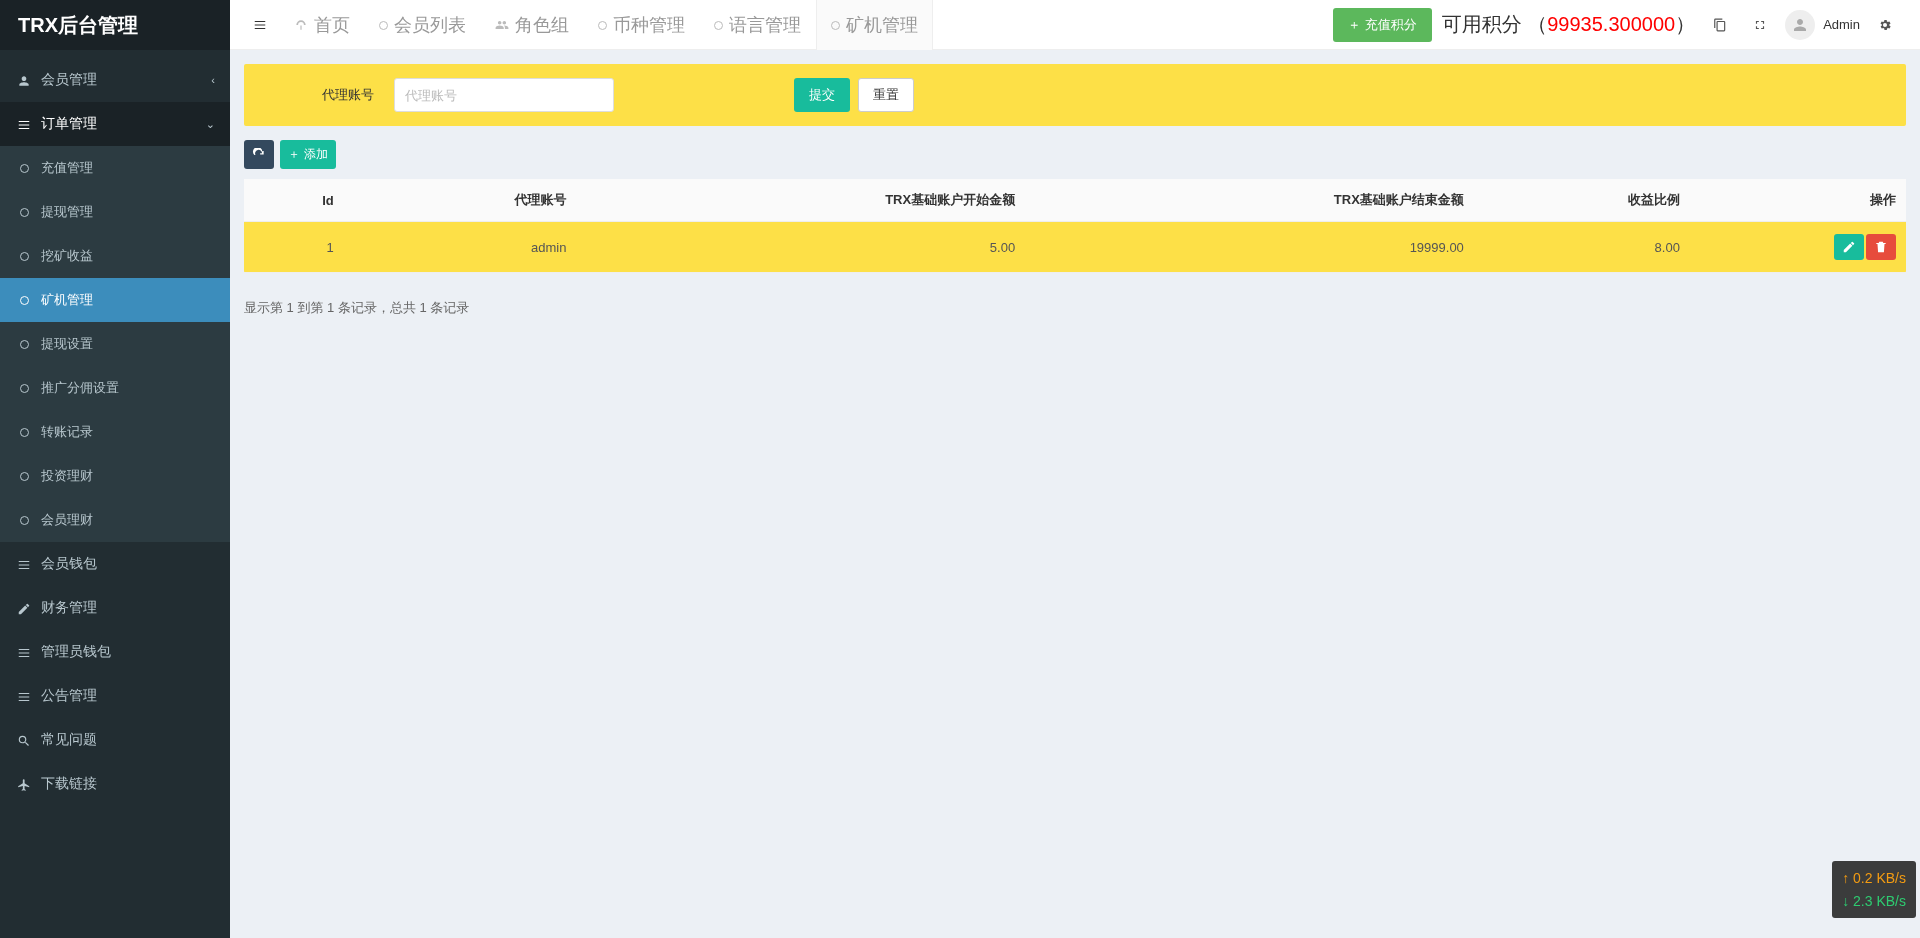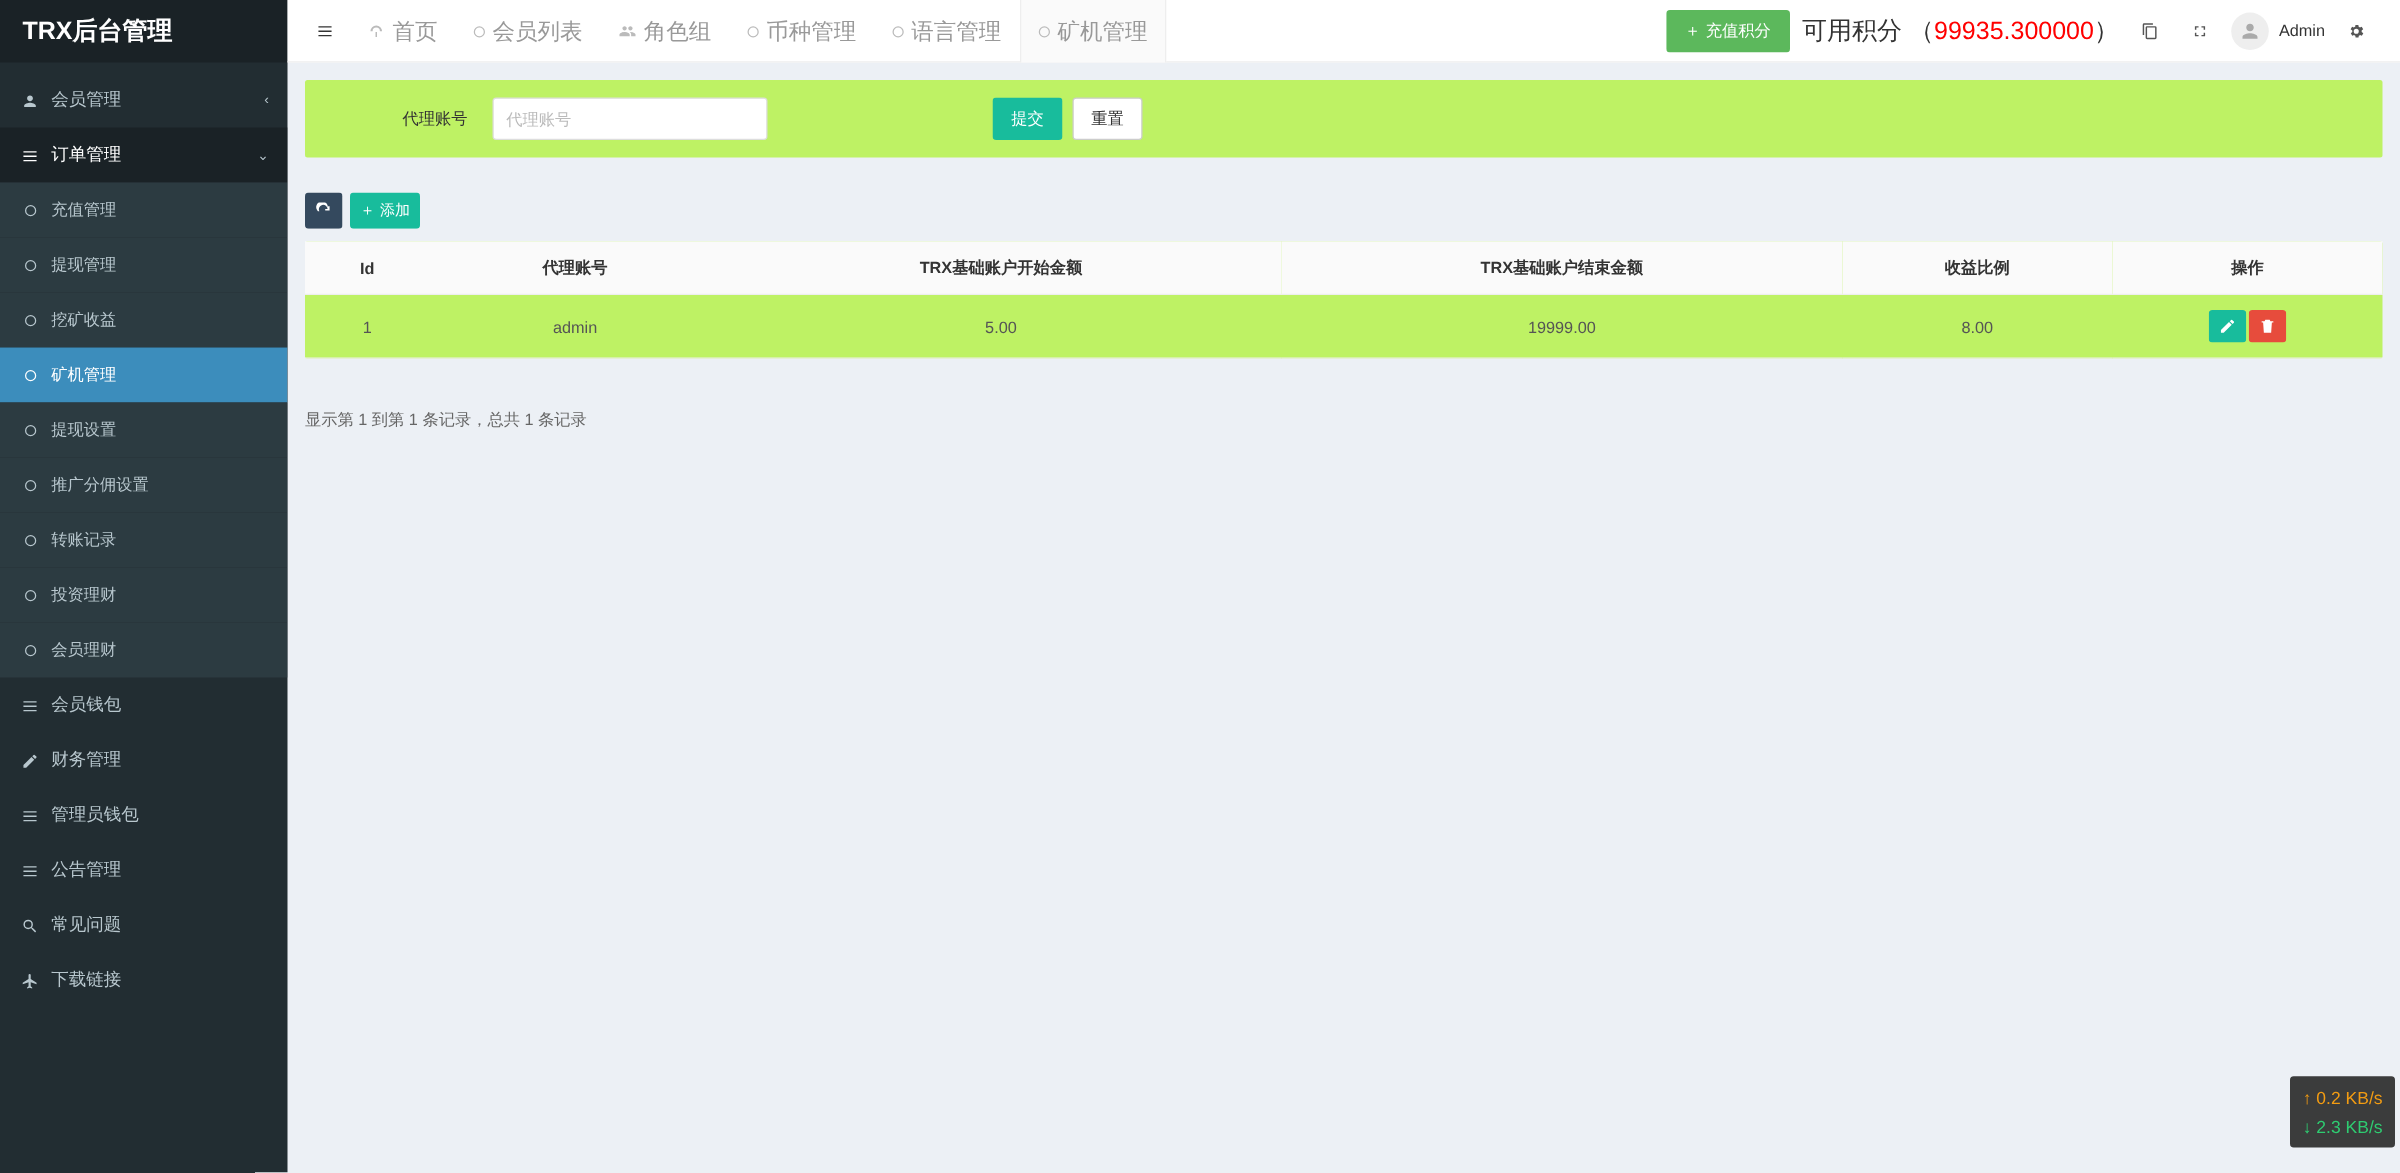--- a/index.html
+++ b/index.html
@@ -40,29 +40,29 @@
 .btn-sm { padding: 5px 7px; font-size: 12px; }
 .points { color: #333; font-size: 20px; }
 .points .val { color: red; }
 .top-ic { width: 30px; height: 30px; display: flex; align-items: center; justify-content: center; cursor: pointer; color: #555; }
 .avatar { width: 30px; height: 30px; border-radius: 50%; background: #eee; display: flex; align-items: center; justify-content: center; color: #aaa; }
 .avatar svg { width: 18px; height: 18px; }
 .admin-wrap { display: flex; align-items: center; gap: 8px; cursor: pointer; }
 
 
 .content { flex: 1; padding: 14px 14px 0 14px; overflow: auto; position: relative; }
-.card { background: #bef264; border-radius: 2px; margin-bottom: 28px; }
+.card { background: #fde047; border-radius: 2px; margin-bottom: 14px; }
 .form-row { display: flex; align-items: center; padding: 14px 50px; gap: 20px; }
 .form-label { width: 80px; text-align: right; color: #333; font-size: 13px; }
 .form-input { flex: 0 0 220px; height: 34px; border: 1px solid #ddd; border-radius: 3px; padding: 0 10px; font-size: 13px; color: #555; }
 .form-input::placeholder { color: #bbb; }
 .form-btns { display: flex; gap: 8px; margin-left: 160px; }
 .toolbar-row { display: flex; gap: 6px; padding: 0 0 10px 0; }
 .table { width: 100%; border-collapse: collapse; }
-.table th, .table td { padding: 12px 10px; text-align: center; border-bottom: 1px solid #eee; font-size: 13px; }
+.table th, .table td { padding: 12px 10px; text-align: right; border-bottom: 1px solid #eee; font-size: 13px; }
 .table th { background: #fafafa; font-weight: bold; color: #333; }
 .table td { color: #555; }
 .table-footer { padding: 12px 0; color: #666; font-size: 13px; }
 .action-btns { display: inline-flex; gap: 2px; }
 
 
 .netspeed { position: absolute; right: 4px; bottom: 20px; background: rgba(40,40,40,0.9); color: #f39c12; font-family: Liberation Sans, sans-serif; font-size: 14px; padding: 6px 10px; border-radius: 3px; line-height: 1.6; }
 .netspeed .down { color: #2ecc71; }
 
 

